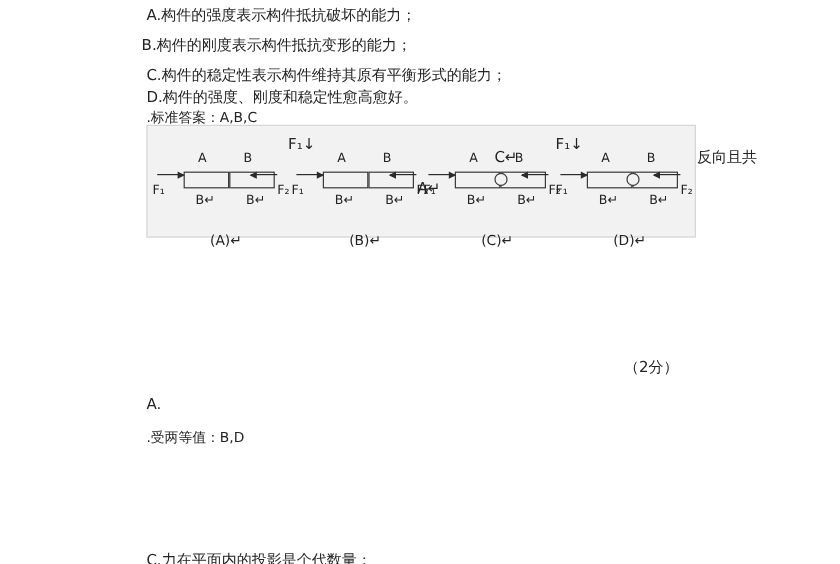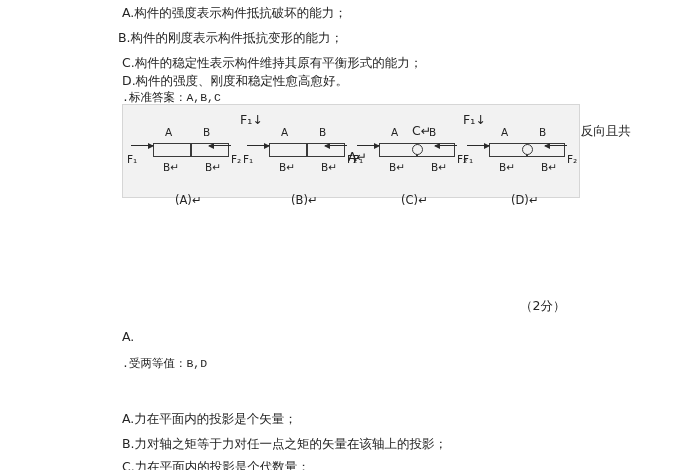--- a/index.html
+++ b/index.html
@@ -24,21 +24,20 @@
   }
   .line {
     position: absolute;
     font-size: 12.5px;
     line-height: 14px;
     white-space: nowrap;
     color: #242424;
   }
   .l-small {
     font-size: 11.5px;
-    font-family: Liberation Mono, monospace;
   }
   
   .figure-box {
     position: absolute;
     left: 122px;
     top: 104px;
     width: 458px;
     height: 94px;
     background: #f2f2f2;
     border: 1px solid #d6d6d6;
@@ -191,17 +190,15 @@
   <div class="fig-overlay-text" style="left:240px;top:113px;">F₁↓</div>
   <div class="fig-overlay-text" style="left:463px;top:113px;">F₁↓</div>
   <div class="fig-overlay-text" style="left:412px;top:124px;">C↵</div>
   <div class="fig-overlay-text" style="left:348px;top:150px;">A↵</div>
 
   <div class="line" style="left:520px;top:299px;">（2分）</div>
 
   <div class="line" style="left:122px;top:330px;">A.</div>
   <div class="line l-small" style="left:122px;top:357px;">.受两等值：B,D</div>
 
-  <div class="line" style="left:122px;top:412px;">A.力在平面内的投影是个矢量；</div>
-  <div class="line" style="left:122px;top:437px;">B.力对轴之矩等于力对任一点之矩的矢量在该轴上的投影；</div>
   <div class="line" style="left:122px;top:460px;">C.力在平面内的投影是个代数量；</div>
 
 </div>
 
 </body></html>

